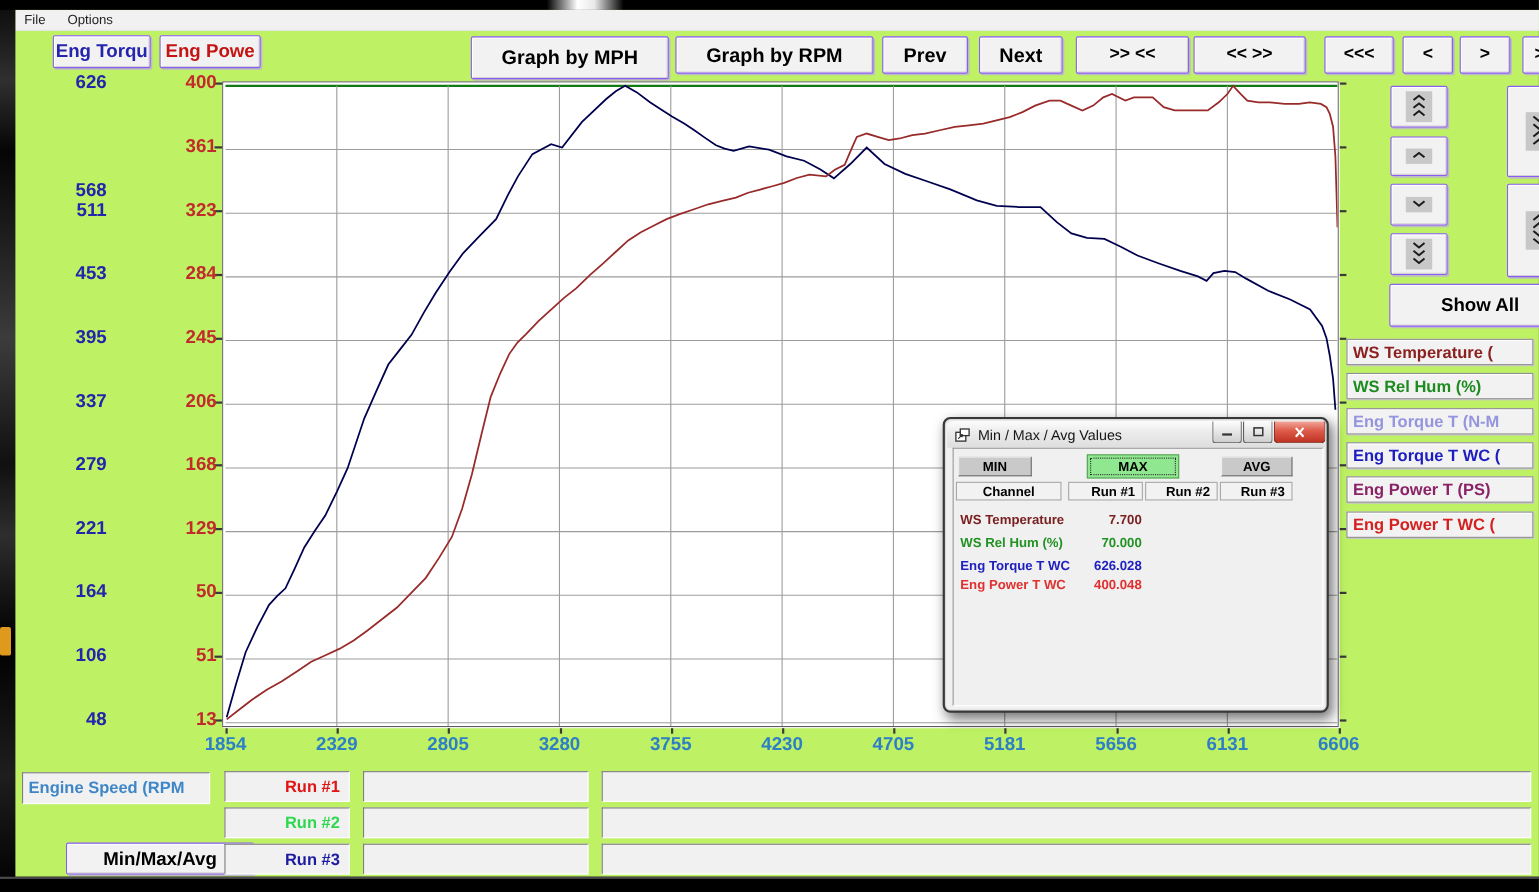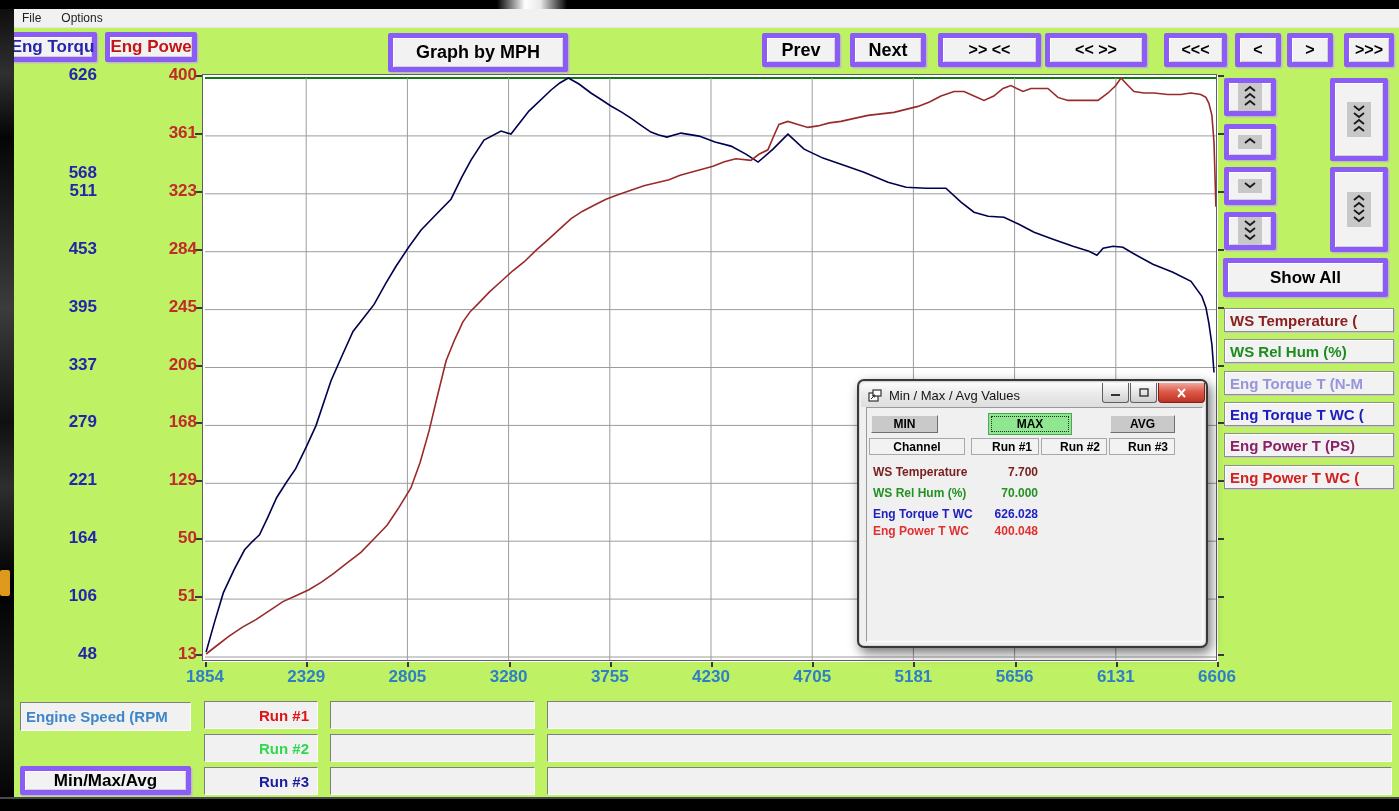--- a/index.html
+++ b/index.html
@@ -3,23 +3,23 @@
 <meta charset="utf-8">
 <style>
   * { margin:0; padding:0; box-sizing:border-box; }
   html,body { width:1399px; height:811px; overflow:hidden; }
   body { background:#000; font-family:"Liberation Sans", sans-serif; position:relative; }
   .app { position:absolute; inset:0; background:#bef264; }
   .menubar { position:absolute; left:14px; top:9px; right:0; height:19px; background:#F1F1F1;
              display:flex; align-items:center; gap:20px; padding-left:8px; font-size:12px; color:#1E1E1E;
              border-bottom:1px solid #E4E4E4; }
   .btn { position:absolute; display:flex; align-items:center; justify-content:center;
-         background:#F2F2F2; border:5px solid #8b5cf6; border-radius:2px; color:#000;
+         background:#F2F2F2; border:1px solid #8b5cf6; border-radius:2px; color:#000;
          box-shadow: inset 1px 1px 0 #FFFFFF, inset -1px -1px 0 #D2D2D2, 1.5px 1.5px 0 #BDBDBD;
-         white-space:nowrap; cursor:default; }
+         white-space:nowrap; cursor:default;margin-left:40px; }
   .inbox { position:absolute; background:#F1F1F1; border-style:solid; border-width:1px;
            border-color:#7F7F7F #FDFDFD #FDFDFD #7F7F7F; display:flex; align-items:center; }
   .chart { position:absolute; left:202px; top:74px; width:1015px; height:587px;
            border:1px solid #5E5E5E; background:#FFF; box-shadow:1px 1px 0 #FFF; }
   .ylab, .xlab, .tick { position:absolute; }
   .ylab { font-weight:bold; font-size:17px; text-align:right; }
   .xlab { font-weight:bold; font-size:17px; text-align:center; width:80px; }
   .chanR { position:absolute; left:1224px; width:170px; height:24px; background:#F2F2F2;
            border:1px solid #8E8E8E; box-shadow: inset 1px 1px 0 #FFF, 1px 1px 0 #C6C6C6;
            font-weight:bold; font-size:15px; display:flex; align-items:center; padding-left:5px;
@@ -63,20 +63,21 @@
 
   <div class="menubar">
     <span>File</span>
     <span>Options</span>
   </div>
 
   <div class="btn" id="torqueChanBtn" style="left: 8px; top: 32px; width: 89px; height: 30px; font-size: 17px; font-weight: bold; color: rgb(36, 36, 172);">Eng Torqu</div>
   <div class="btn" id="powerChanBtn" style="left: 105px; top: 32px; width: 92px; height: 30px; font-size: 17px; font-weight: bold; color: rgb(196, 20, 20);">Eng Powe</div>
 
   <div class="btn" style="left:388px;top:33px;width:180px;height:39px;font-size:18px;font-weight:bold">Graph by MPH</div>
+  <div class="btn" style="left:574px;top:33px;width:180px;height:34px;font-size:18px;font-weight:bold">Graph by RPM</div>
   <div class="btn" style="left:762px;top:33px;width:78px;height:34px;font-size:18px;font-weight:bold">Prev</div>
   <div class="btn" style="left:850px;top:33px;width:76px;height:34px;font-size:18px;font-weight:bold">Next</div>
   <div class="btn" style="left:938px;top:33px;width:103px;height:34px;font-size:16px;font-weight:bold">&gt;&gt; &lt;&lt;</div>
   <div class="btn" style="left:1045px;top:33px;width:102px;height:34px;font-size:16px;font-weight:bold">&lt;&lt; &gt;&gt;</div>
   <div class="btn" style="left:1164px;top:33px;width:63px;height:34px;font-size:16px;font-weight:bold">&lt;&lt;&lt;</div>
   <div class="btn" style="left:1235px;top:33px;width:46px;height:34px;font-size:16px;font-weight:bold">&lt;</div>
   <div class="btn" style="left:1287px;top:33px;width:46px;height:34px;font-size:16px;font-weight:bold">&gt;</div>
   <div class="btn" style="left:1344px;top:33px;width:50px;height:34px;font-size:16px;font-weight:bold">&gt;&gt;&gt;</div>
 
   <div class="chart">

